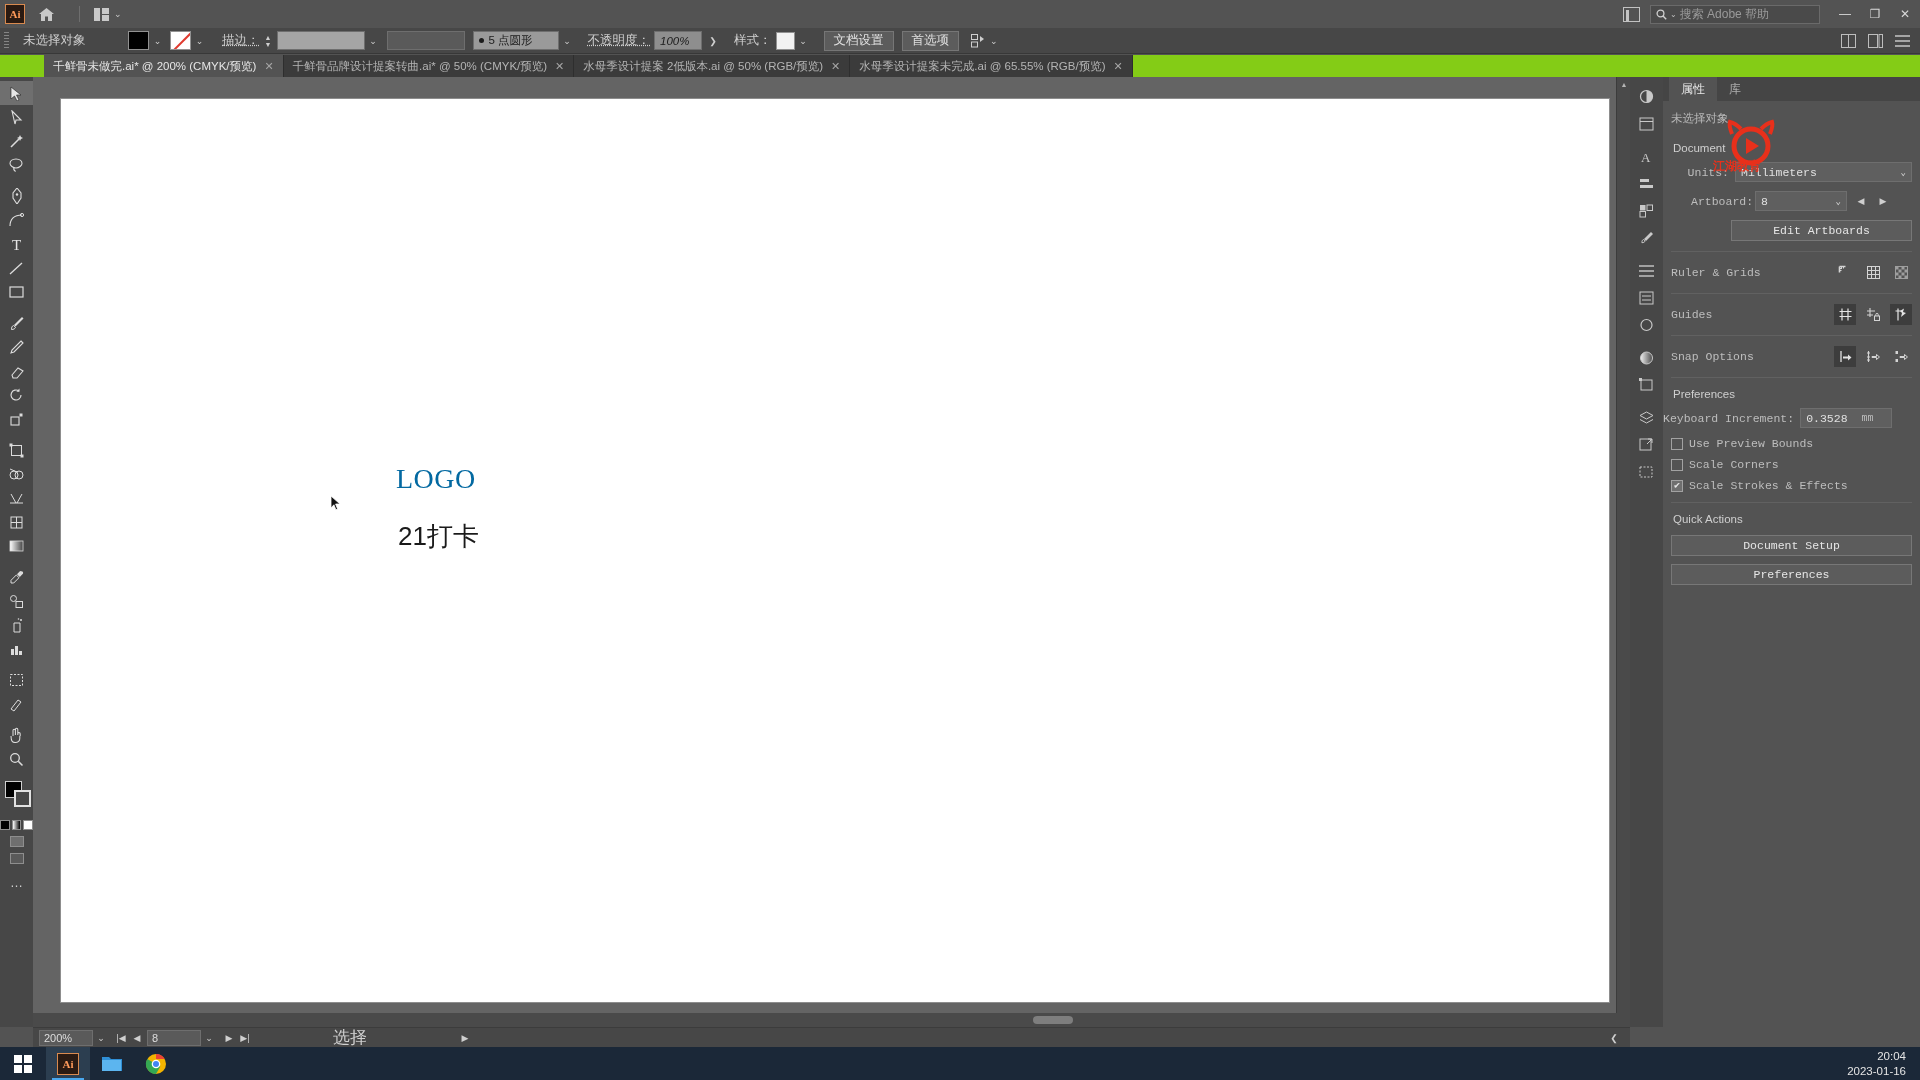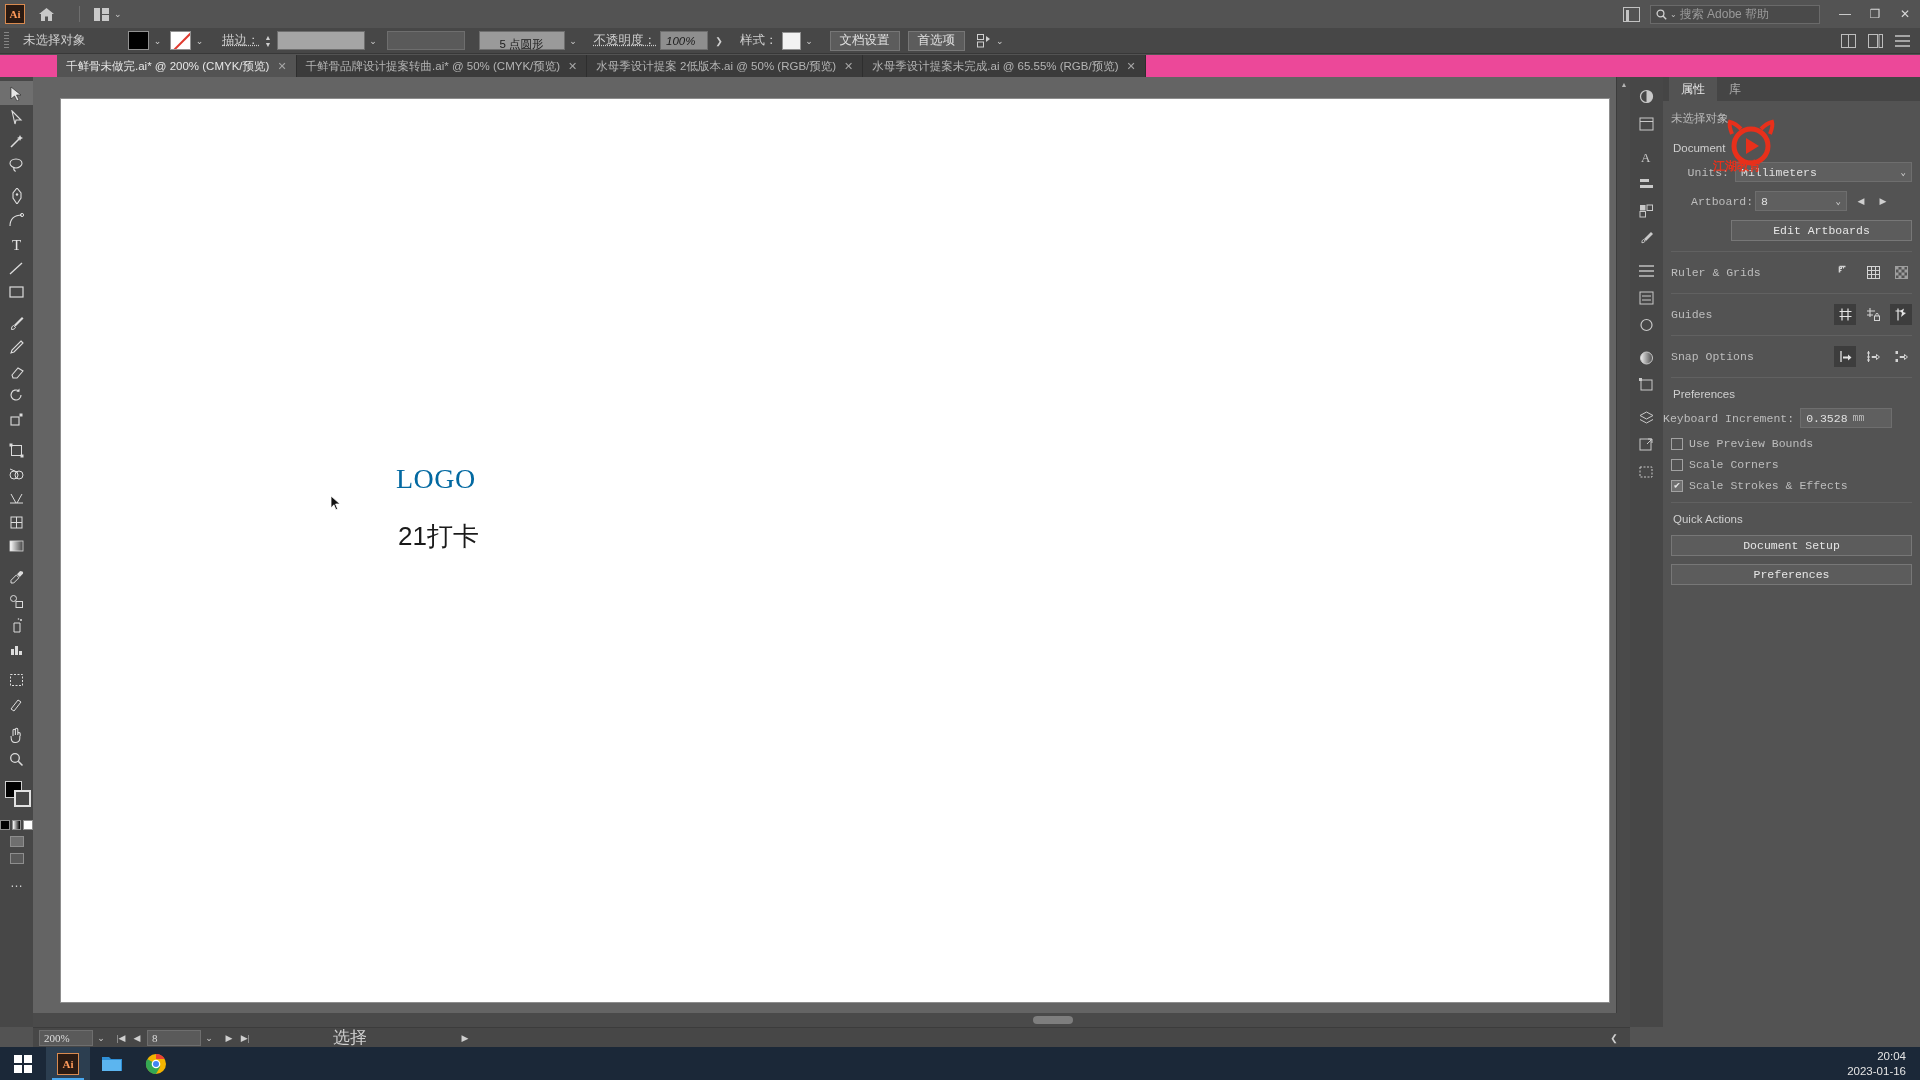--- a/index.html
+++ b/index.html
@@ -111,22 +111,22 @@
     padding: 0 9px; white-space: nowrap;
   }
   .stroke-preview {
     width: 88px; height: 19px; background: #a5a5a5; border: 1px solid #6e6e6e;
   }
   .dot { width: 5px; height: 5px; border-radius: 50%; background: #1c1c1c; }
 
   
   .tabbar {
     position: absolute; left: 0; top: 55px; width: 1920px; height: 22px;
-    background: #ec4899; display: flex; align-items: stretch;
-    padding-left: 57px;
+    background: #84cc16; display: flex; align-items: stretch;
+    padding-left: 44px;
   }
   .doc-tab {
     display: flex; align-items: center; gap: 8px; padding: 0 9px;
     font-size: 11.5px; color: #b4b4b4; white-space: nowrap;
     border-right: 1px solid #2e2e2e; background: #3b3b3b;
   }
   .doc-tab.active { background: #535353; color: #e6e6e6; }
   .tab-close { color: #a6a6a6; font-size: 11px; }
 
   
@@ -271,21 +271,20 @@
   .wm-text {
     position: absolute; left: 50px; top: 57px; color: #e8301b;
     font-size: 12px; font-weight: bold; white-space: nowrap;
   }
 
   
   .statusbar {
     position: absolute; left: 33px; top: 1027px; width: 1597px; height: 20px;
     background: #474747; display: flex; align-items: center;
     border-top: 1px solid #3c3c3c;
-    font-family: Liberation Serif, serif;
   }
   .sb-field {
     height: 16px; background: #5a5a5a; border: 1px solid #6e6e6e;
     color: #ddd; font-size: 11px; display: flex; align-items: center;
     padding: 0 4px; margin-left: 6px;
   }
   .sb-ico {
     width: 16px; height: 18px; display: flex; align-items: center;
     justify-content: center; color: #cfcfcf; font-size: 9px;
   }
@@ -381,21 +380,21 @@
     <div class="cb-label u" style="margin-left:14px;">描边：</div>
     <div class="stepper" style="margin-left:3px;">
         <span>▲</span>
         <span>▼</span>
       </div>
     <div class="stroke-preview" style="margin-left:3px;"></div>
     <div class="dd-arrow">⌄</div>
 
     <div class="cb-field dark" style="width:78px;margin-left:5px;"></div>
 
-    <div class="cb-field" style="width:86px;margin-left:14px;gap:5px;background:#9a9a9a;flex-direction:column;">
+    <div class="cb-field" style="width:86px;margin-left:8px;gap:5px;background:#9a9a9a;">
       <span class="dot"></span>
       <span>5 点圆形</span>
     </div>
     <div class="dd-arrow">⌄</div>
 
     <div class="cb-label u" style="margin-left:12px;">不透明度：</div>
     <div class="cb-field" style="width:48px;margin-left:4px;font-style:italic;">100%</div>
     <div class="dd-arrow" style="width:22px;">❯</div>
 
     <div class="cb-label" style="margin-left:10px;">样式：</div>
@@ -884,21 +883,21 @@
           </div>
         </div>
       </div>
 
       <div class="p-divider"></div>
 
       <div class="p-section">Preferences</div>
 
       <div class="p-row" style="margin-left:-8px;">
         <span class="p-lab">Keyboard Increment:</span>
-        <div class="p-input" style="width:92px;gap:5px;">
+        <div class="p-input" style="width:92px;gap:14px;">
           <span>0.3528</span>
           <span style="font-size:10px;color:#bdbdbd;">mm</span>
         </div>
       </div>
 
       <div class="chk-row">
         <span class="chk"></span>
         <span>Use Preview Bounds</span>
       </div>
       <div class="chk-row">

